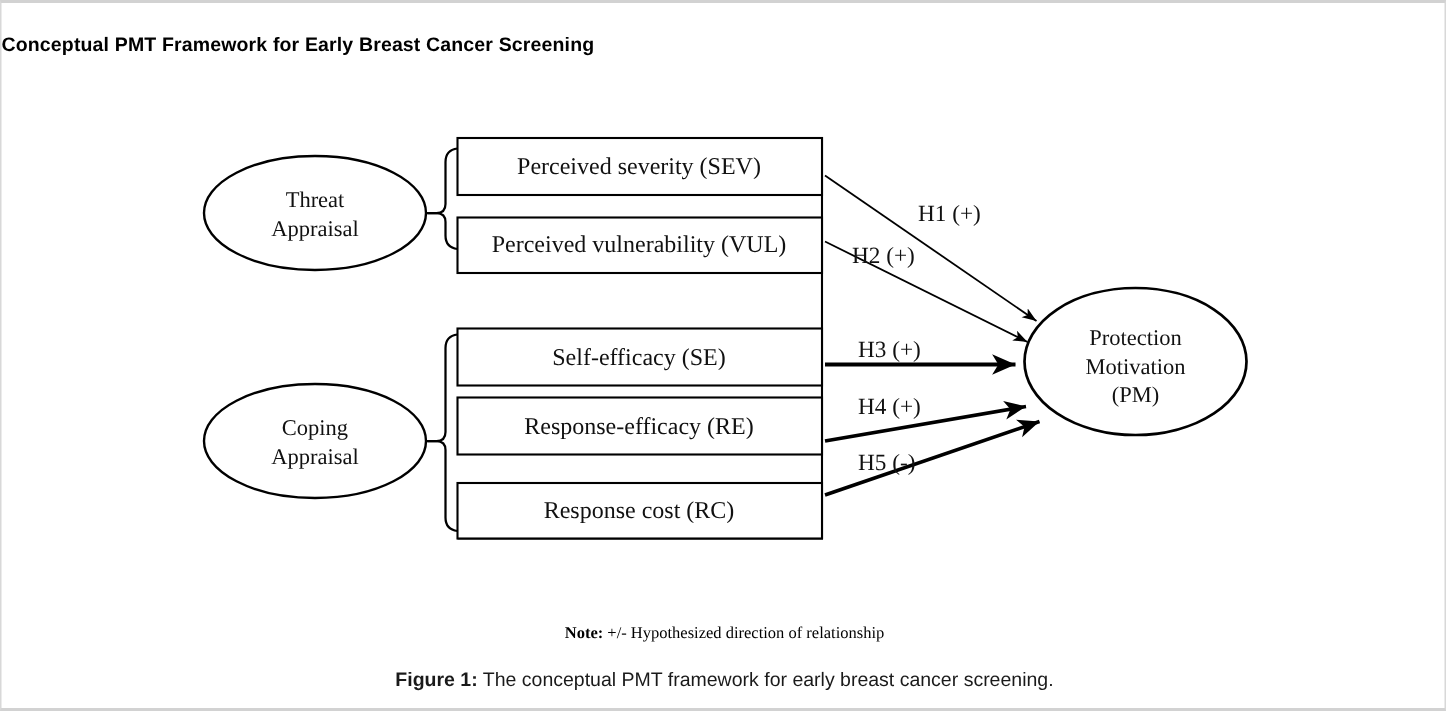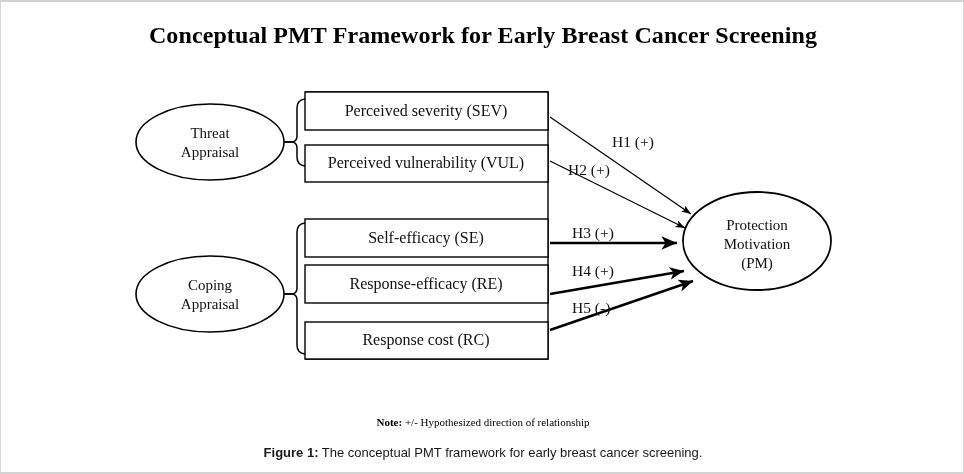--- a/index.html
+++ b/index.html
@@ -18,24 +18,23 @@
     border-bottom: 2px solid #d2d2d2;
     box-sizing: border-box;
     overflow: hidden;
     font-family: "Liberation Serif", serif;
   }
   #figure-title {
     position: absolute;
     left: 0;
     top: 20px;
     width: 964px;
-    text-align: center;
-    font-family: Liberation Serif, serif;
+    font-family: Liberation Sans, sans-serif;
     font-weight: bold;
-    font-size: 24px;
+    font-size: 13px;
     color: #000000;
     letter-spacing: 0.1px;
   }
   #diagram-svg {
     position: absolute;
     left: 0;
     top: 0;
     width: 964px;
     height: 474px;
   }

